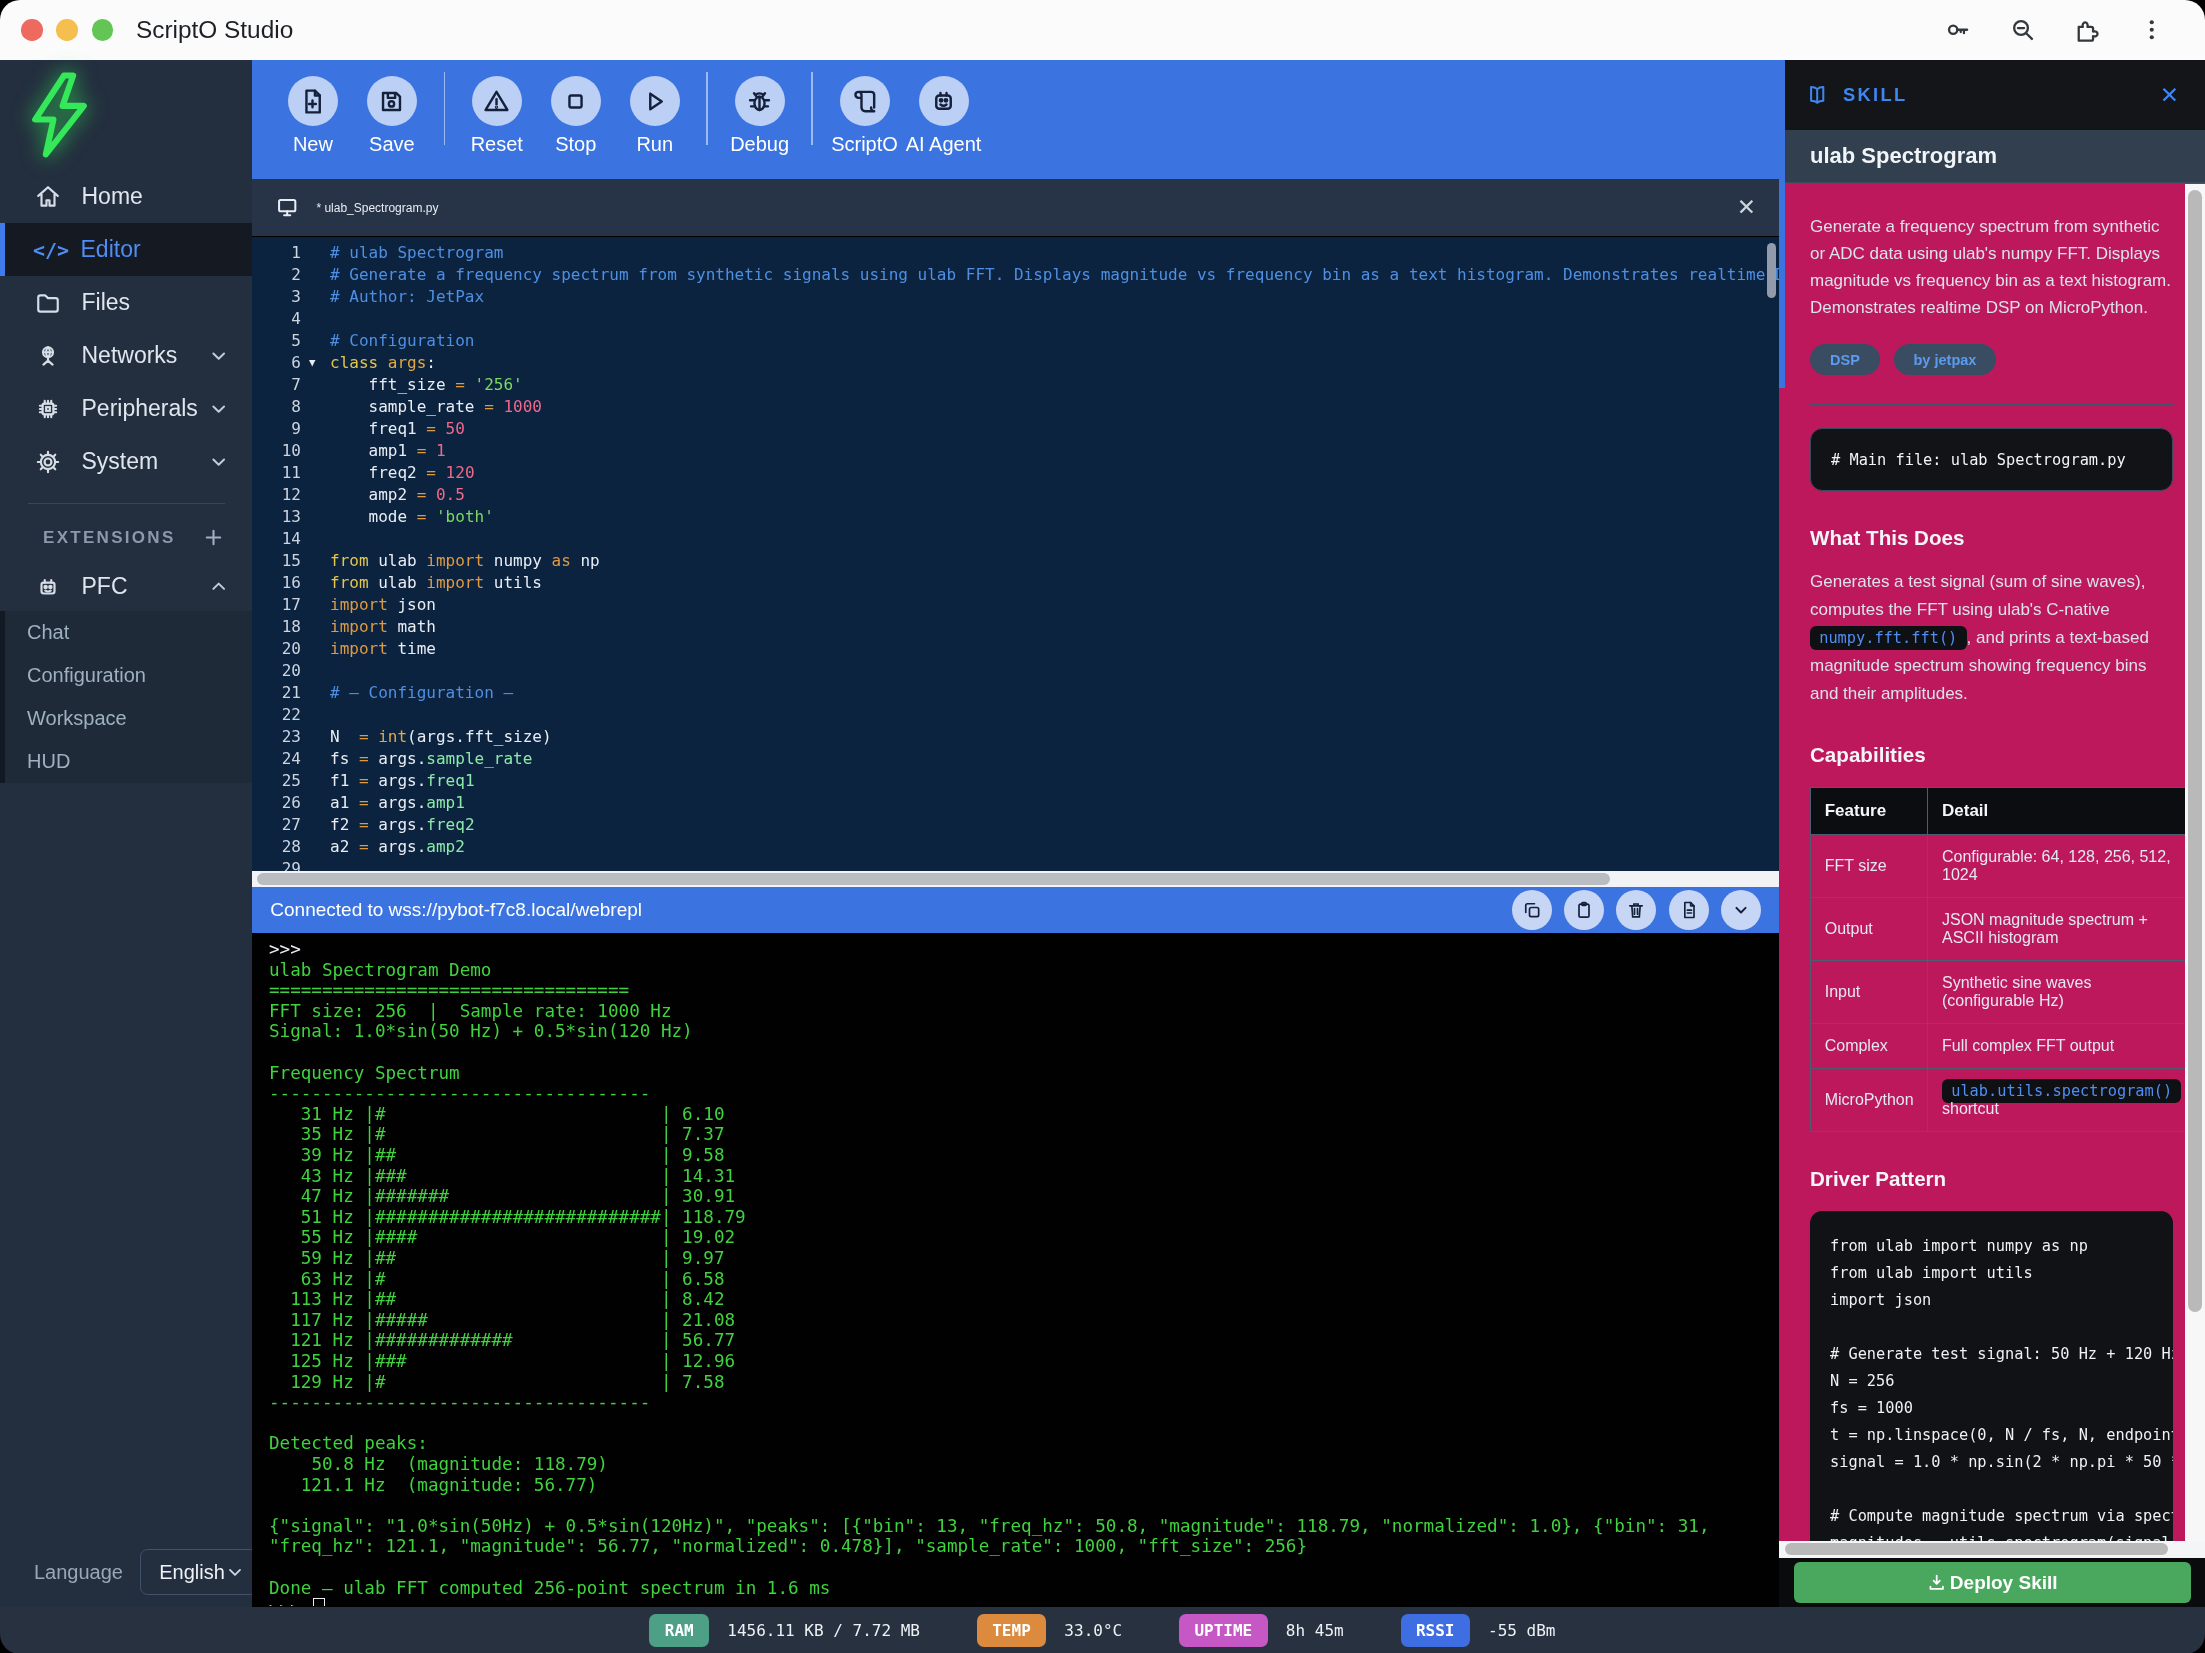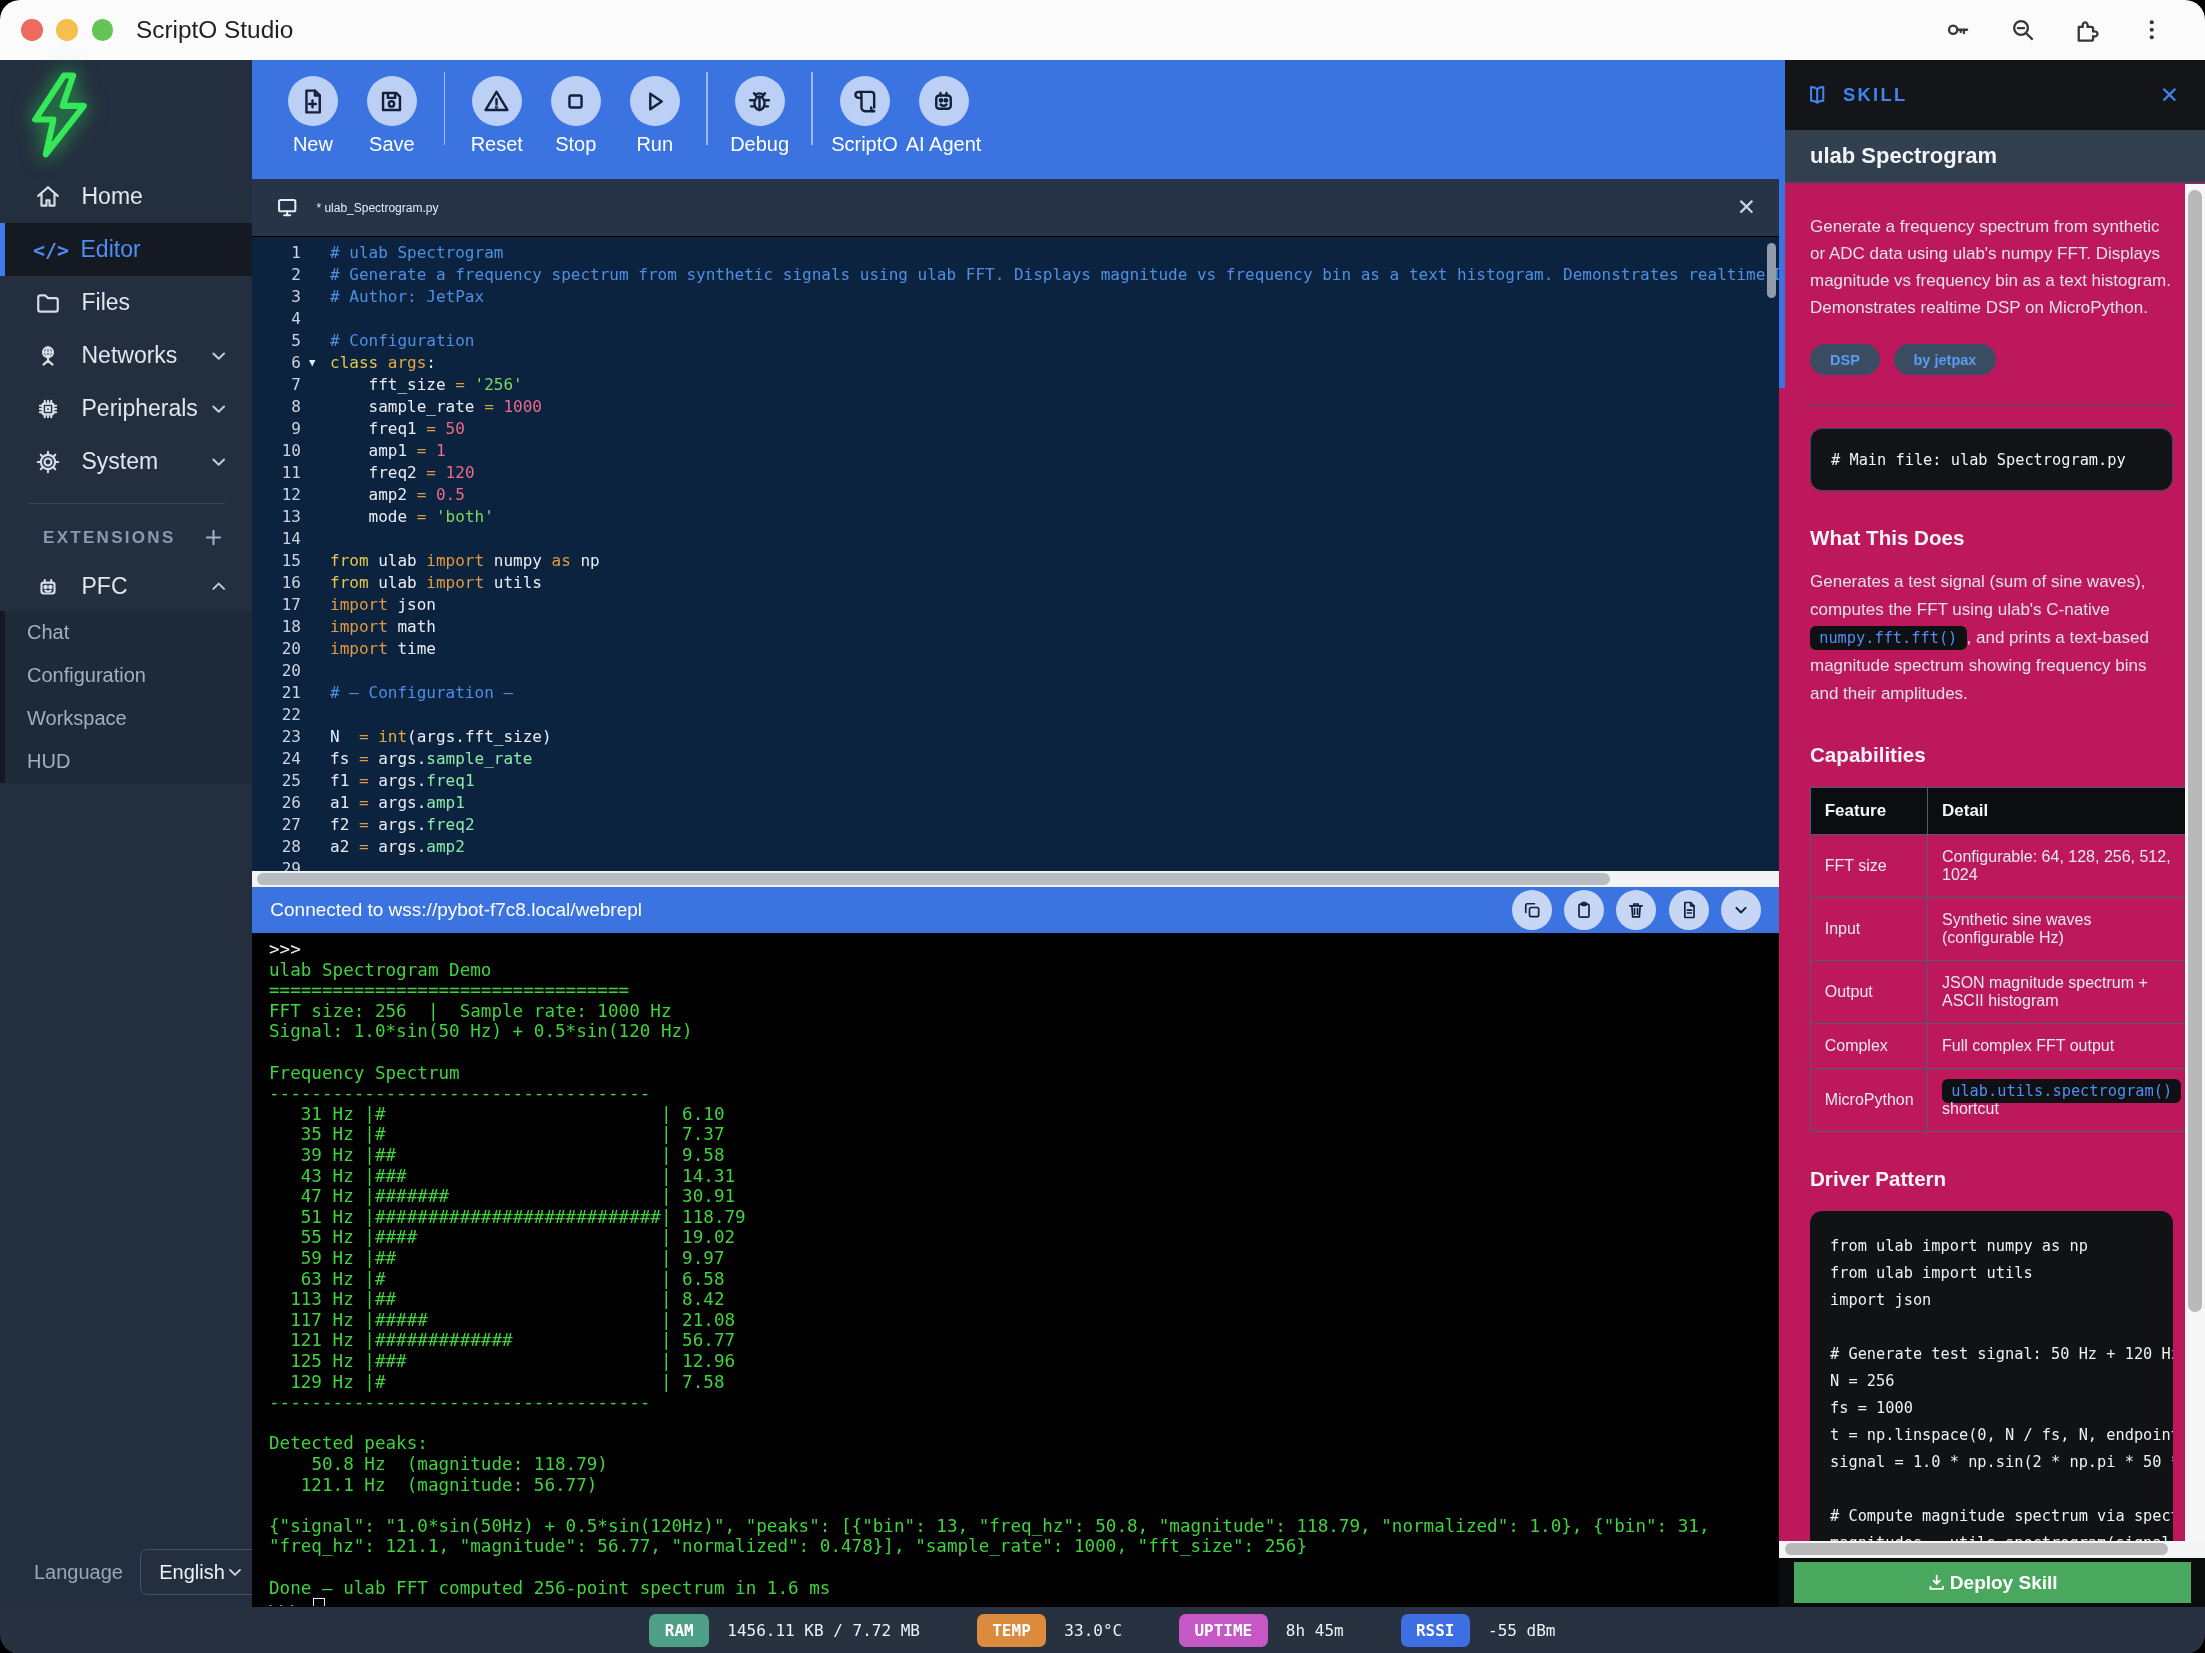--- a/index.html
+++ b/index.html
@@ -92,21 +92,21 @@
   .cap-table{margin-top:20px;width:100%;border-collapse:collapse;font-size:16px;color:#e3e9f0;}
   .cap-table th,.cap-table td{border:0.8px solid #4b5d72;padding:13px 13.7px;text-align:left;}
   .cap-table th{background:#0b0d10;font-size:17px;color:#f4f7fa;}
   .cap-table td.feat{width:36%;}
   .driver{margin-top:20px;background:#101215;border-radius:12.2px;padding:21.4px 20px;font-family:"DejaVu Sans Mono",monospace;font-size:15.3px;line-height:27px;color:#eef1f5;white-space:pre;overflow:hidden;}
   .sk-vtrack{position:absolute;right:0;top:124px;width:20px;bottom:66px;background:#f7f7f8;}
   .sk-vthumb{position:absolute;left:3.1px;top:6.1px;width:13.7px;height:1122px;background:#b9b9b9;border-radius:6.9px;}
   .sk-hscroll{position:absolute;left:0;bottom:49px;width:426px;height:17px;background:#f4f5f6;}
   .sk-hthumb{position:absolute;left:6.1px;top:2.3px;width:383px;height:11.5px;background:#b9b9b9;border-radius:6.1px;}
   .sk-footer{position:absolute;left:0;bottom:0;width:426px;height:49px;background:#0a0b0d;display:grid;place-items:center;}
-  .deploy{width:397px;height:41px;background:#4aa75e;border-radius:0;color:#fff;font-weight:bold;font-size:19px;display:flex;align-items:center;justify-content:center;gap:2px;border:none;}
+  .deploy{width:397px;height:41px;background:#4aa75e;border-radius:6px;color:#fff;font-weight:bold;font-size:19px;display:flex;align-items:center;justify-content:center;gap:2px;border:none;}
 
   
   .statusbar{position:absolute;left:0;top:1607px;width:2205px;height:47px;background:#27313f;display:flex;align-items:center;justify-content:center;gap:57px;font-family:"DejaVu Sans Mono",monospace;}
   .sb-item{display:flex;align-items:center;gap:18.3px;}
   .sb-badge{padding:6.9px 15.3px;border-radius:6.9px;color:#fff;font-weight:bold;font-size:16px;}
   .sb-val{color:#eef2f6;font-size:16px;}
 </style>
 </head>
 <body>
 
@@ -502,26 +502,26 @@
             <th>Feature</th>
             <th>Detail</th>
           </tr>
         </thead>
         <tbody>
           <tr>
               <td class="feat">FFT size</td>
               <td>Configurable: 64, 128, 256, 512, 1024</td>
             </tr>
           <tr>
+              <td class="feat">Output</td>
+              <td>JSON magnitude spectrum + ASCII histogram</td>
+            </tr>
+          <tr>
               <td class="feat">Input</td>
               <td>Synthetic sine waves (configurable Hz)</td>
-            </tr>
-          <tr>
-              <td class="feat">Output</td>
-              <td>JSON magnitude spectrum + ASCII histogram</td>
             </tr>
           <tr>
               <td class="feat">Complex</td>
               <td>Full complex FFT output</td>
             </tr>
           <tr>
               <td class="feat">MicroPython</td>
               <td><span class="chip">ulab.utils.spectrogram()</span><span> shortcut</span></td>
             </tr>
         </tbody>

